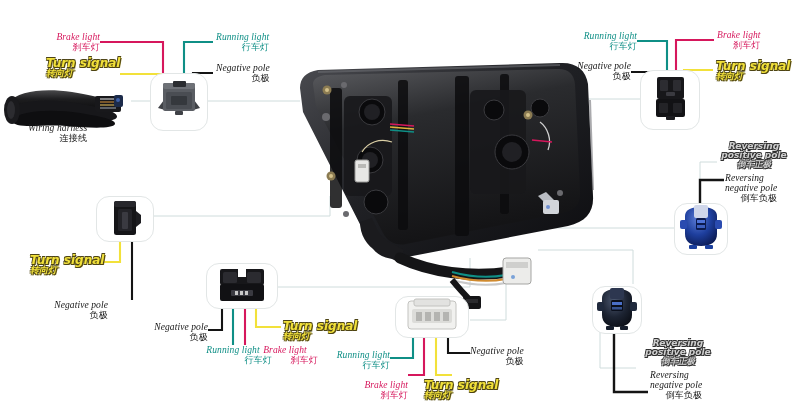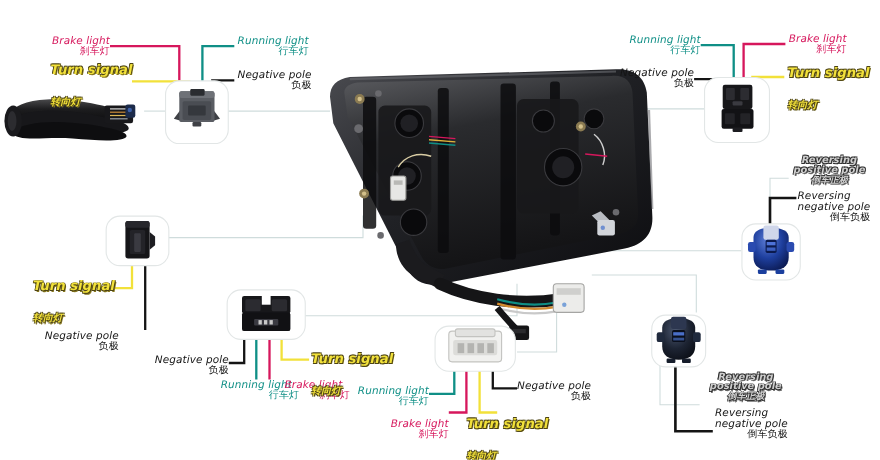--- a/index.html
+++ b/index.html
@@ -3,42 +3,42 @@
 <meta charset="utf-8">
 <style>
   html,body{margin:0;padding:0;background:#ffffff;}
   body{
     width:800px;height:418px;position:relative;overflow:hidden;
     font-family:"DejaVu Sans","Liberation Sans",sans-serif;
     background:#fff;
   }
   #stage{position:absolute;inset:0;width:800px;height:418px;}
   .lbl{position:absolute;white-space:nowrap;line-height:1.05;}
-  .lbl .en{display:block;font-style:italic;font-size:9.5px;letter-spacing:.1px;}
+  .lbl .en{display:block;font-style:italic;font-size:9.5px;letter-spacing:.1px;font-family:Liberation Serif, serif;}
   .lbl .cn{display:block;font-size:9px;letter-spacing:.2px;text-align:right;}
   .lbl.brake .en,.lbl.brake .cn{color:#d6175c;}
   .lbl.run .en,.lbl.run .cn{color:#0f8f86;}
   .lbl.neg .en,.lbl.neg .cn{color:#141414;}
   .lbl.rev .en,.lbl.rev .cn{color:#141414;}
   .lbl.harness .en,.lbl.harness .cn{color:#1a1a1a;}
   .lbl.c{text-align:center;}
   .lbl.r{text-align:right;}
 
   
   .turn{position:absolute;white-space:nowrap;line-height:1.0;
         font-family:"DejaVu Sans","Liberation Sans",sans-serif;
         font-style:italic;font-weight:bold;}
   .turn .en{display:block;font-size:12px;color:#f2e13a;
         text-shadow:-0.7px -0.7px 0 #4d4415, 0.7px -0.7px 0 #4d4415,
                     -0.7px 0.7px 0 #4d4415, 0.7px 0.7px 0 #4d4415,
                      1.2px 1.2px 0 #8a7a20;}
   .turn .cn{display:block;font-size:9px;color:#f2e13a;
         text-shadow:-0.7px -0.7px 0 #4d4415, 0.7px -0.7px 0 #4d4415,
                     -0.7px 0.7px 0 #4d4415, 0.7px 0.7px 0 #4d4415,
-                     1.2px 1.2px 0 #8a7a20;margin-top:20px;}
+                     1.2px 1.2px 0 #8a7a20;}
   
   .wordart-grey{position:absolute;white-space:nowrap;line-height:1.0;
         font-style:italic;font-weight:bold;text-align:center;}
   .wordart-grey .en{display:block;font-size:9px;color:#cfcfcf;
         text-shadow:-0.7px -0.7px 0 #2f2f2f, 0.7px -0.7px 0 #2f2f2f,
                     -0.7px 0.7px 0 #2f2f2f, 0.7px 0.7px 0 #2f2f2f,
                      1.1px 1.1px 0 #6e6e6e;}
   .wordart-grey .cn{display:block;font-size:8.5px;color:#cfcfcf;
         text-shadow:-0.7px -0.7px 0 #2f2f2f, 0.7px -0.7px 0 #2f2f2f,
                     -0.7px 0.7px 0 #2f2f2f, 0.7px 0.7px 0 #2f2f2f,
@@ -351,20 +351,24 @@
     <span class="cn">转向灯</span>
   </div>
   <div class="lbl run" style="left:216px;top:33px;">
     <span class="en">Running light</span>
     <span class="cn">行车灯</span>
   </div>
   <div class="lbl neg" style="left:216px;top:64px;">
     <span class="en">Negative pole</span>
     <span class="cn">负极</span>
   </div>
+  <div class="lbl harness" style="left:28px;top:124px;">
+    <span class="en">Wiring harness</span>
+    <span class="cn">连接线</span>
+  </div>
 
   <div class="lbl run r" style="left:565px;top:32px;width:72px;">
     <span class="en">Running light</span>
     <span class="cn">行车灯</span>
   </div>
   <div class="lbl neg r" style="left:555px;top:62px;width:76px;">
     <span class="en">Negative pole</span>
     <span class="cn">负极</span>
   </div>
   <div class="lbl brake" style="left:717px;top:31px;">

